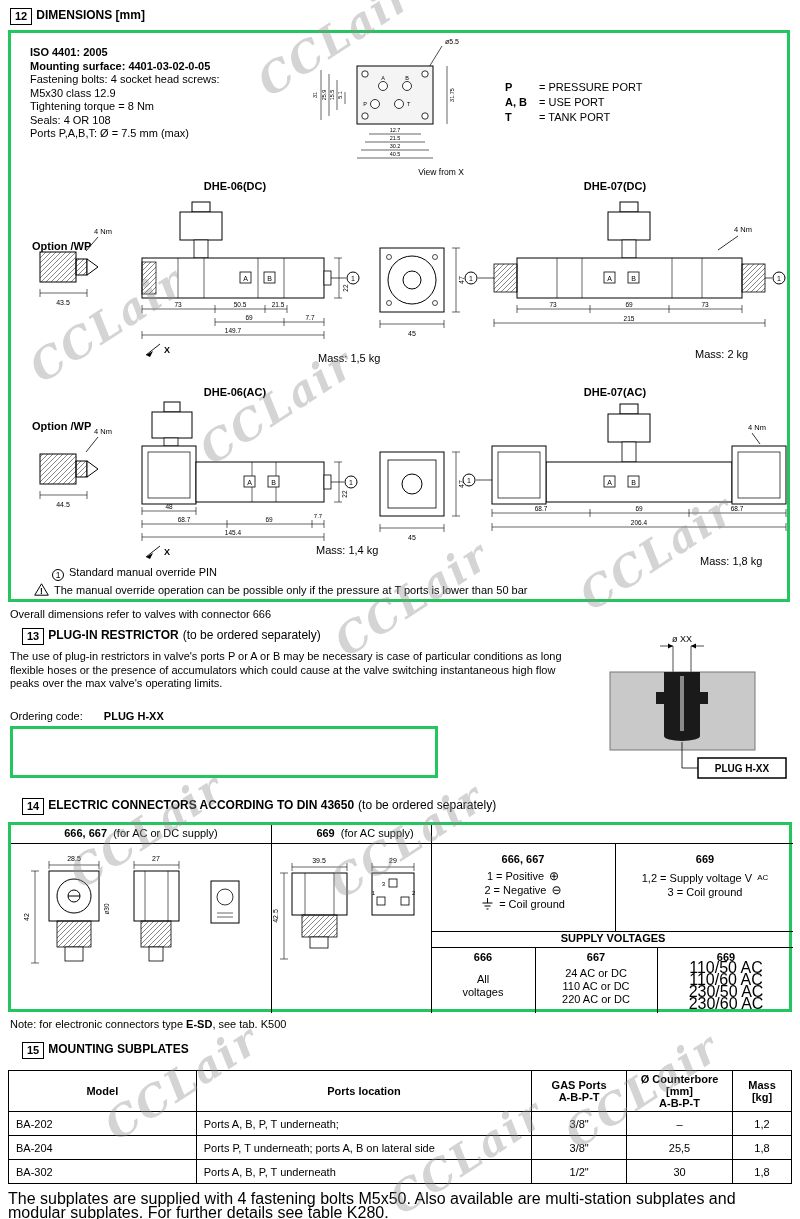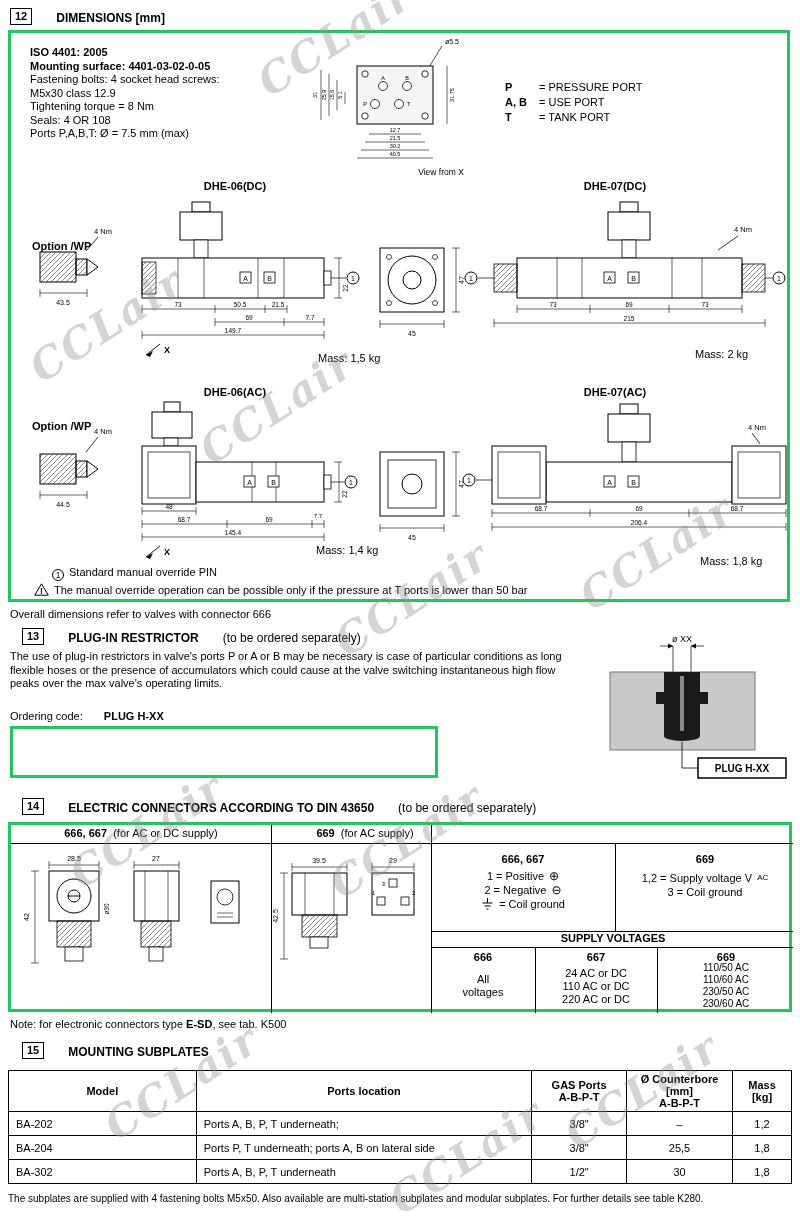--- a/index.html
+++ b/index.html
@@ -2,41 +2,41 @@
 <html><head>
 <meta charset="utf-8">
 <style>
   *{margin:0;padding:0;box-sizing:border-box}
   html,body{background:#9a9a9a}
   #page{position:relative;width:800px;height:1219px;background:#fff;margin:0 auto;
         font-family:"Liberation Sans",sans-serif;color:#000;overflow:hidden;font-size:11px}
   .b{font-weight:700}
   .ctr{text-align:center}
   .numbox{display:inline-block;border:1.5px solid #000;padding:0 4px;font-weight:700;font-size:11px;line-height:15px;background:#fff}
-  .sechead{position:absolute;display:flex;align-items:flex-end;gap:24px;font-size:12px;z-index:3}
+  .sechead{position:absolute;display:flex;align-items:flex-start;gap:4px;font-size:12px;z-index:3}
   .txt{position:absolute;line-height:13.5px;z-index:2}
   .wm{position:absolute;font-family:"DejaVu Serif",serif;font-style:italic;font-weight:700;
       font-size:42px;letter-spacing:2px;color:#8f8f8f;opacity:.38;transform:rotate(-33deg);
       pointer-events:none;z-index:8;white-space:nowrap}
   .outline{position:absolute;border:3px solid #22c55e;z-index:1}
   .vl{position:absolute;width:0;border-left:1px solid #000}
   .hl{position:absolute;height:0;border-top:1px solid #000}
   .legrow{line-height:15px}
   .legrow .k{display:inline-block;width:34px;font-weight:700}
   .circ1{display:inline-block;width:12px;height:12px;border:1px solid #000;border-radius:50%;
          text-align:center;line-height:11px;font-size:8.5px;vertical-align:-2px;margin-right:5px}
   svg{position:absolute;z-index:2;overflow:visible}
   svg text{font-family:"Liberation Sans",sans-serif;fill:#000}
   .wline{display:flex;justify-content:center;align-items:center;gap:5px;line-height:14px}
   .t14cell{position:absolute;z-index:2}
   .t15{position:absolute;border-collapse:collapse;font-size:11px;z-index:2;background:#fff0}
   .t15 th,.t15 td{border:1px solid #000;padding:2px 7px;height:24px}
   .t15 th{font-weight:700;text-align:center;line-height:12px}
   .t15 td.c{text-align:center}
-  .small{font-size:10px}
+  .small{font-size:16px}
   .subac{font-size:8px;vertical-align:-2px}
 </style>
 </head>
 <body>
 
 <div id="page">
 
   <div class="wm" style="left:248px;top:14px">CCLair</div>
   <div class="wm" style="left:20px;top:300px">CCLair</div>
   <div class="wm" style="left:190px;top:382px">CCLair</div>

